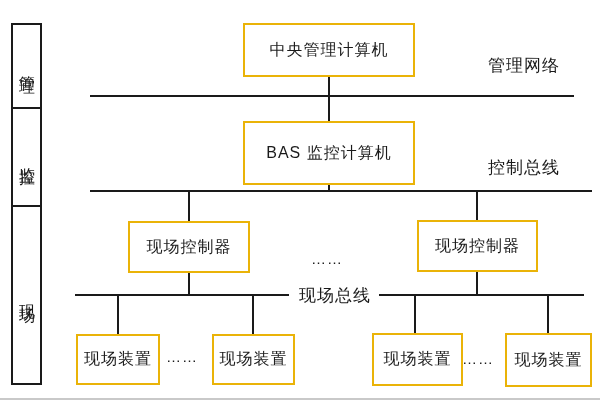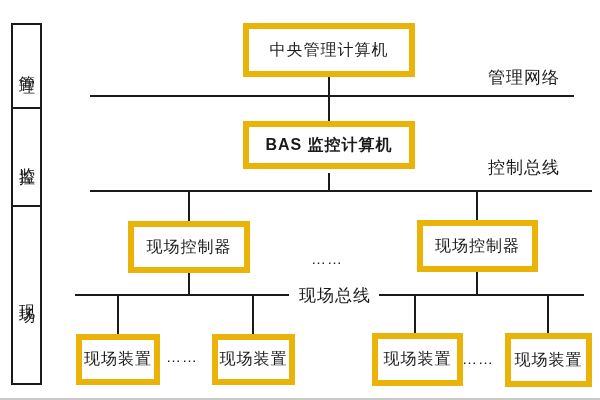--- a/index.html
+++ b/index.html
@@ -9,21 +9,21 @@
     width: 600px;
     height: 400px;
     background: #ffffff;
     font-family: "Liberation Sans", sans-serif;
     color: #1a1a1a;
     overflow: hidden;
     border-bottom: 2px solid #c9c9c9;
   }
   .node {
     position: absolute;
-    border: 6px solid #eab308;
+    border: 2px solid #eab308;
     background: #ffffff;
     display: flex;
     align-items: center;
     justify-content: center;
     font-size: 16px;
     letter-spacing: 1px;
     white-space: nowrap;
   }
   .layer-cell {
     position: absolute;
@@ -54,21 +54,21 @@
     white-space: nowrap;
   }
 
   
   #layer-management { left: 11px; top: 23px;  width: 31px; height: 86px;  }
   #layer-monitoring { left: 11px; top: 107px; width: 31px; height: 100px; }
   #layer-field      { left: 11px; top: 205px; width: 31px; height: 180px; }
 
   
   #central-computer        { left: 243px; top: 23px;  width: 172px; height: 54px; }
-  #bas-computer            { left: 243px; top: 121px; width: 172px; height: 48px; font-weight: bold; }
+  #bas-computer            { left: 243px; top: 121px; width: 172px; height: 64px; }
   #field-controller-left   { left: 128px; top: 221px; width: 122px; height: 52px; }
   #field-controller-right  { left: 417px; top: 220px; width: 121px; height: 52px; }
   #field-device-1          { left: 76px;  top: 334px; width: 84px;  height: 51px; }
   #field-device-2          { left: 212px; top: 334px; width: 83px;  height: 51px; }
   #field-device-3          { left: 372px; top: 333px; width: 91px;  height: 53px; }
   #field-device-4          { left: 505px; top: 333px; width: 87px;  height: 54px; }
 
   
   #bus-management  { left: 90px;  top: 95px;  width: 484px; }
   #bus-control     { left: 90px;  top: 190px; width: 502px; }
@@ -81,21 +81,21 @@
   #conn-ctrl-fcl       { left: 188px; top: 192px; height: 29px; }
   #conn-ctrl-fcr       { left: 476px; top: 192px; height: 28px; }
   #conn-fcl-fbus       { left: 188px; top: 273px; height: 22px; }
   #conn-fcr-fbus       { left: 476px; top: 272px; height: 23px; }
   #conn-fbus-fd1       { left: 117px; top: 296px; height: 38px; }
   #conn-fbus-fd2       { left: 252px; top: 296px; height: 38px; }
   #conn-fbus-fd3       { left: 414px; top: 296px; height: 37px; }
   #conn-fbus-fd4       { left: 547px; top: 296px; height: 37px; }
 
   
-  #label-management-network { left: 488px; top: 66px;  }
+  #label-management-network { left: 488px; top: 54px;  }
   #label-control-bus        { left: 488px; top: 156px; text-align: right; }
   #label-field-bus          { left: 299px; top: 284px; }
 
   
   #dots-controllers   { left: 311px; top: 250px; }
   #dots-devices-left  { left: 166px; top: 348px; }
   #dots-devices-right { left: 462px; top: 350px; }
 </style>
 </head>
 <body>

